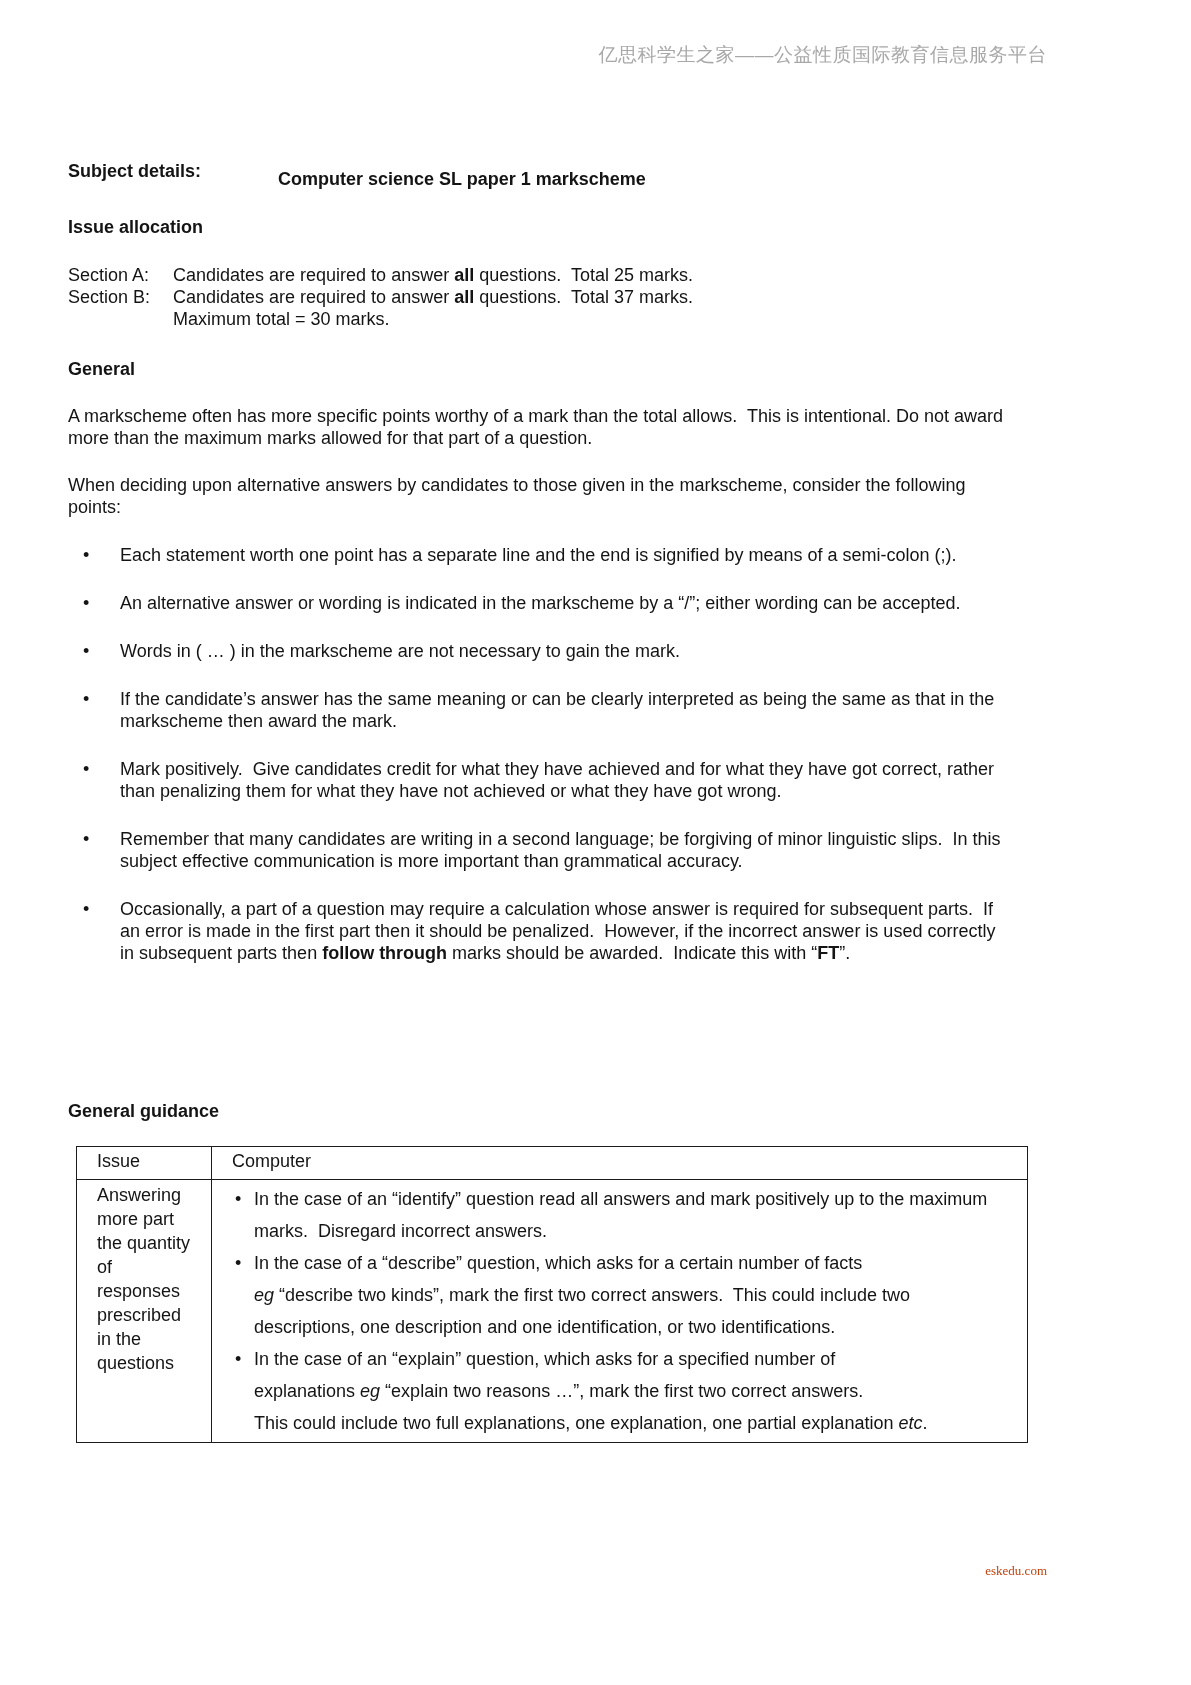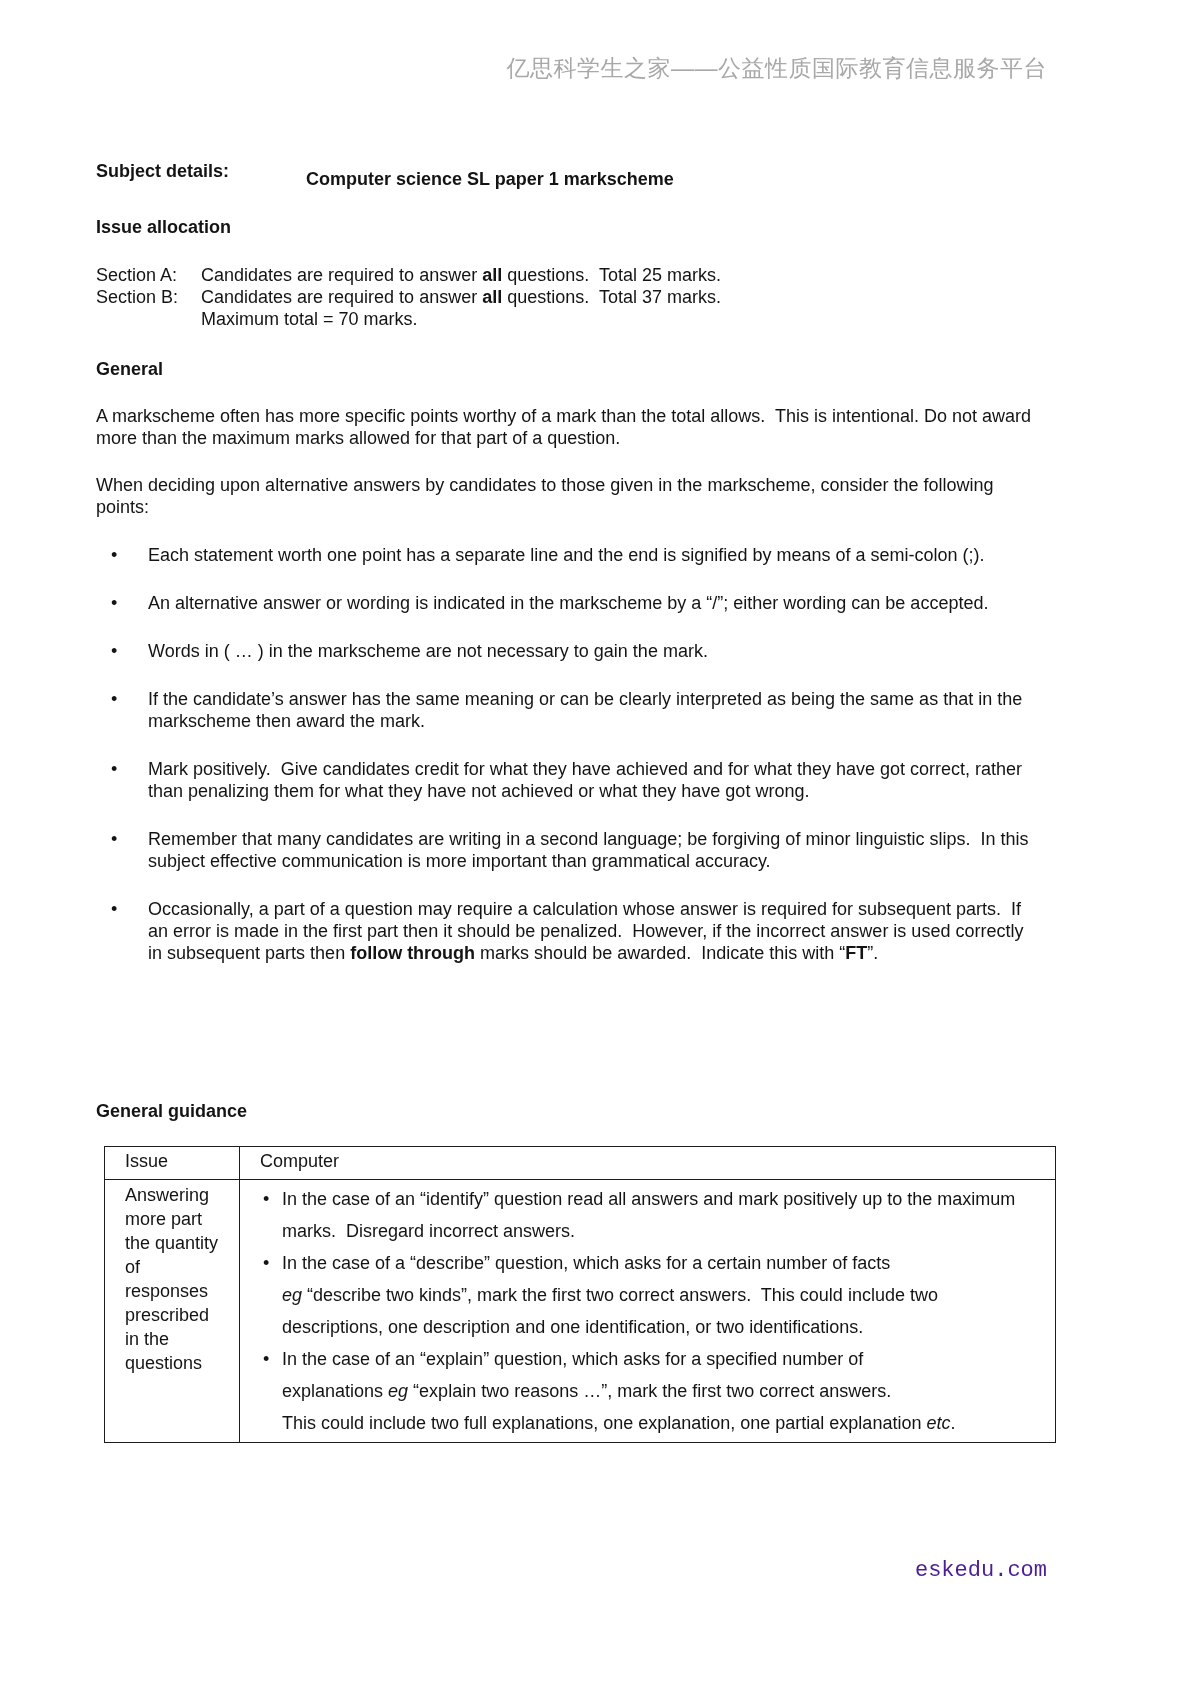--- a/index.html
+++ b/index.html
@@ -9,39 +9,39 @@
     height: 1685px;
     background: #ffffff;
     font-family: "Liberation Sans", sans-serif;
     font-size: 18px;
     line-height: 22px;
     color: #141414;
     overflow: hidden;
   }
   .wm-top {
     position: absolute;
-    top: 57px;
+    top: 44px;
     right: 144px;
-    font-size: 23px;
+    font-size: 19px;
     color: #a8a8a8;
     letter-spacing: 0.5px;
     white-space: nowrap;
   }
   .wm-bottom {
     position: absolute;
     top: 1560px;
     right: 144px;
-    font-family: Liberation Mono, monospace;
-    font-size: 22px;
-    color: #4c1d95;
+    font-family: Liberation Serif, serif;
+    font-size: 13px;
+    color: #c2410c;
     white-space: nowrap;
   }
   .content {
     position: absolute;
-    left: 96px;
+    left: 68px;
     top: 0;
     width: 936px;
   }
   .subject-row { margin-top: 160px; display: flex; }
   .subject-label { font-weight: bold; width: 210px; flex: none; }
   .subject-title { font-weight: bold; margin-top: 8px; }
   .heading { font-weight: bold; margin-top: 26px; }
   .sections { margin-top: 26px; }
   .section-row { display: flex; }
   .section-label { width: 105px; flex: none; }
@@ -113,21 +113,21 @@
 
     <div class="sections">
       <div class="section-row">
           <span class="section-label">Section A:</span>
           <span class="section-text"><span>Candidates are required to answer </span><b>all</b><span> questions.  Total 25 marks.</span></span>
         </div>
       <div class="section-row">
           <span class="section-label">Section B:</span>
           <span class="section-text"><span>Candidates are required to answer </span><b>all</b><span> questions.  Total 37 marks.</span></span>
         </div>
-      <div class="max-line">Maximum total = 70 marks.</div>
+      <div class="max-line">Maximum total = 30 marks.</div>
     </div>
 
     <div class="heading general-heading">General</div>
 
     <p class="para">A markscheme often has more specific points worthy of a mark than the total allows.  This is intentional. Do not award more than the maximum marks allowed for that part of a question.</p>
     <p class="para">When deciding upon alternative answers by candidates to those given in the markscheme, consider the following points:</p>
 
     <ul class="bullets">
       <li>Each statement worth one point has a separate line and the end is signified by means of a semi-colon (;).</li>
       <li>An alternative answer or wording is indicated in the markscheme by a “/”; either wording can be accepted.</li>

